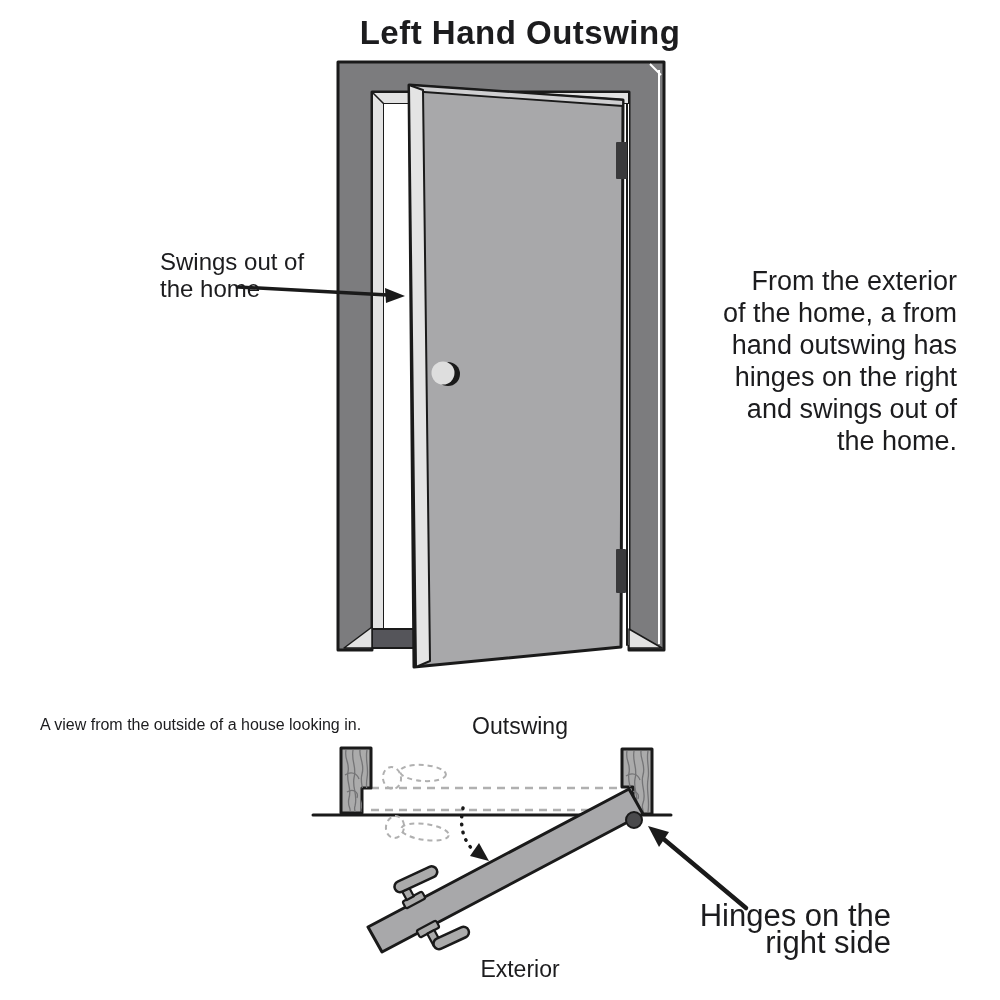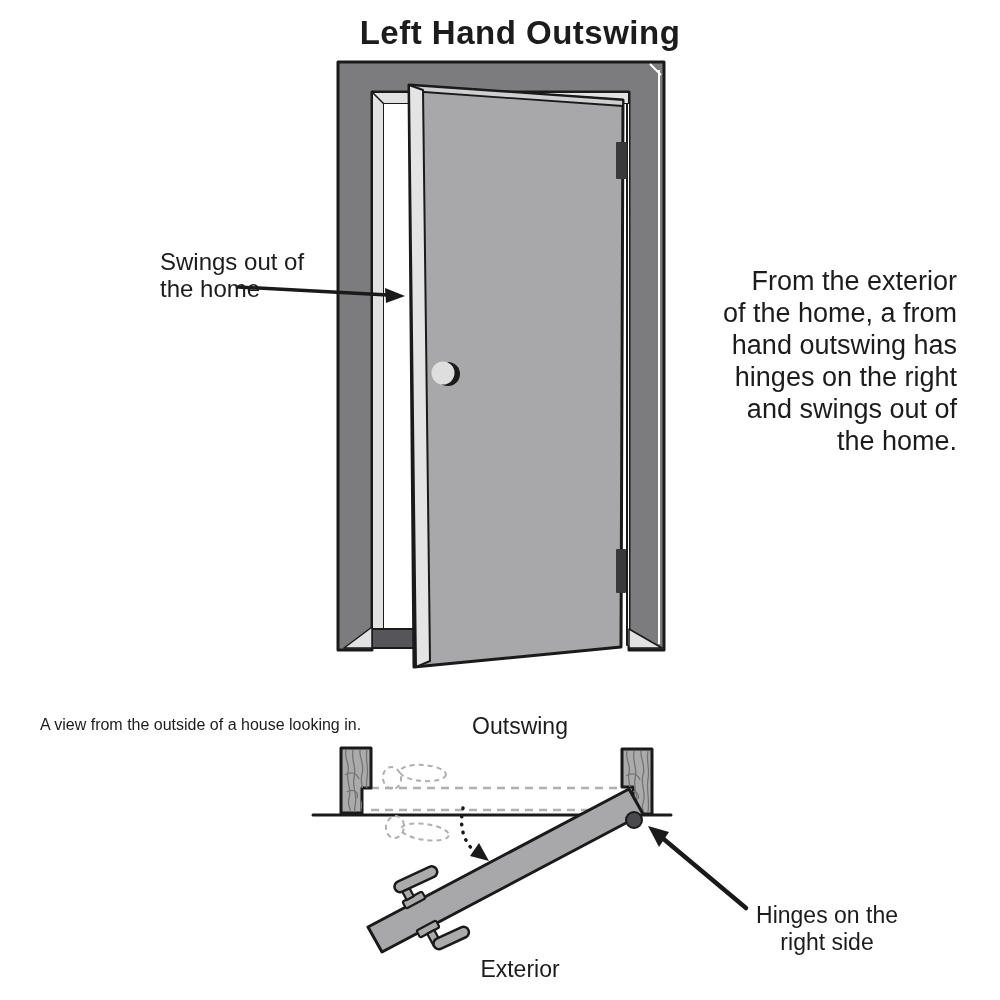--- a/index.html
+++ b/index.html
@@ -13,21 +13,21 @@
   body{background:#fff;font-family:"Liberation Sans",sans-serif;color:var(--text);}
   .page{position:relative;width:1000px;height:1000px;background:var(--bg);overflow:hidden;}
   svg{position:absolute;inset:0;}
   .txt{position:absolute;white-space:pre-line;padding-left:40px;}
   .title{left:0;right:0;top:14px;text-align:center;font-size:33px;font-weight:700;letter-spacing:.5px;}
   .swings{left:120px;top:248px;font-size:24px;line-height:27px;}
   .note{right:43px;top:265px;text-align:right;font-size:27px;line-height:32px;}
   .caption{left:0;right:0;top:672px;text-align:left;font-size:16px;margin-top:44px;}
   .interior{left:0;right:0;top:713px;text-align:center;font-size:23px;}
   .exterior{left:0;right:0;top:956px;text-align:center;font-size:23px;}
-  .hingeslbl{right:102px;top:902px;text-align:center;font-size:23px;line-height:27px;}
+  .hingeslbl{right:109px;top:902px;text-align:right;font-size:31px;line-height:27px;}
   
   .ol{stroke:var(--outline);stroke-linejoin:round;stroke-linecap:round;fill:none;}
   .f-frame{fill:var(--frame-gray);}
   .f-door{fill:var(--door-gray);}
   .f-edge{fill:var(--edge-light);}
   .f-reveal{fill:var(--reveal-light);}
   .f-top{fill:var(--top-face);}
   .f-sill{fill:var(--sill-dark);}
   .f-hinge{fill:var(--hinge-dark);}
   .f-knob{fill:var(--knob-light);}

